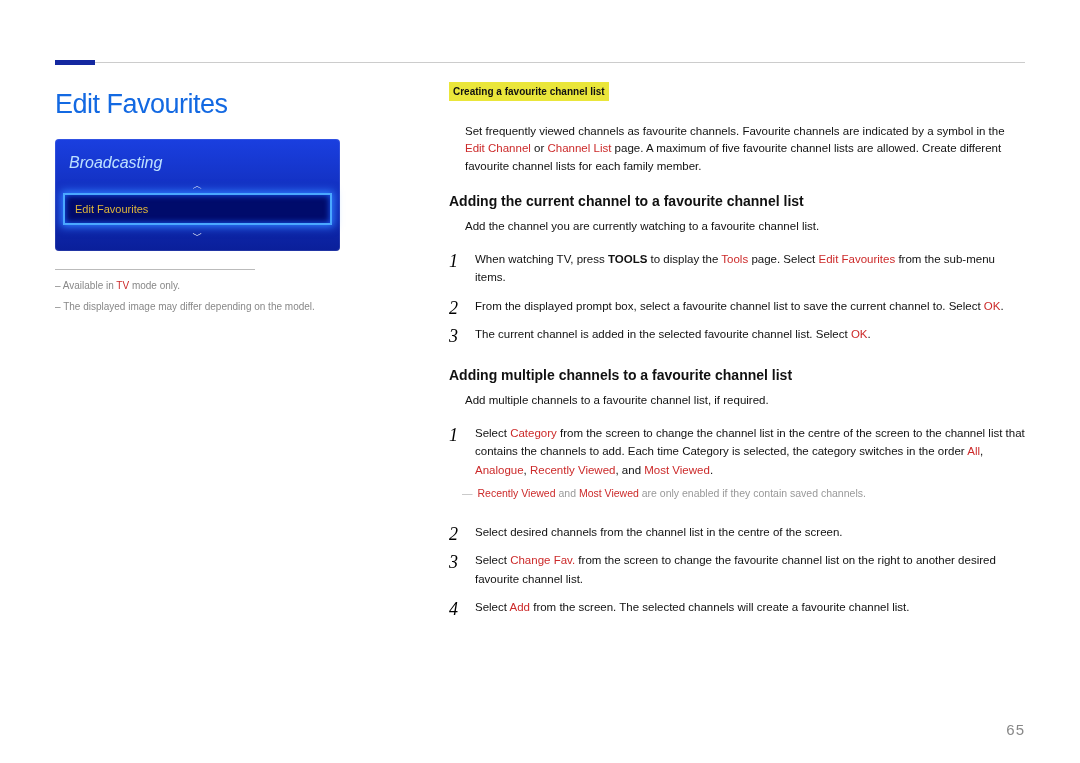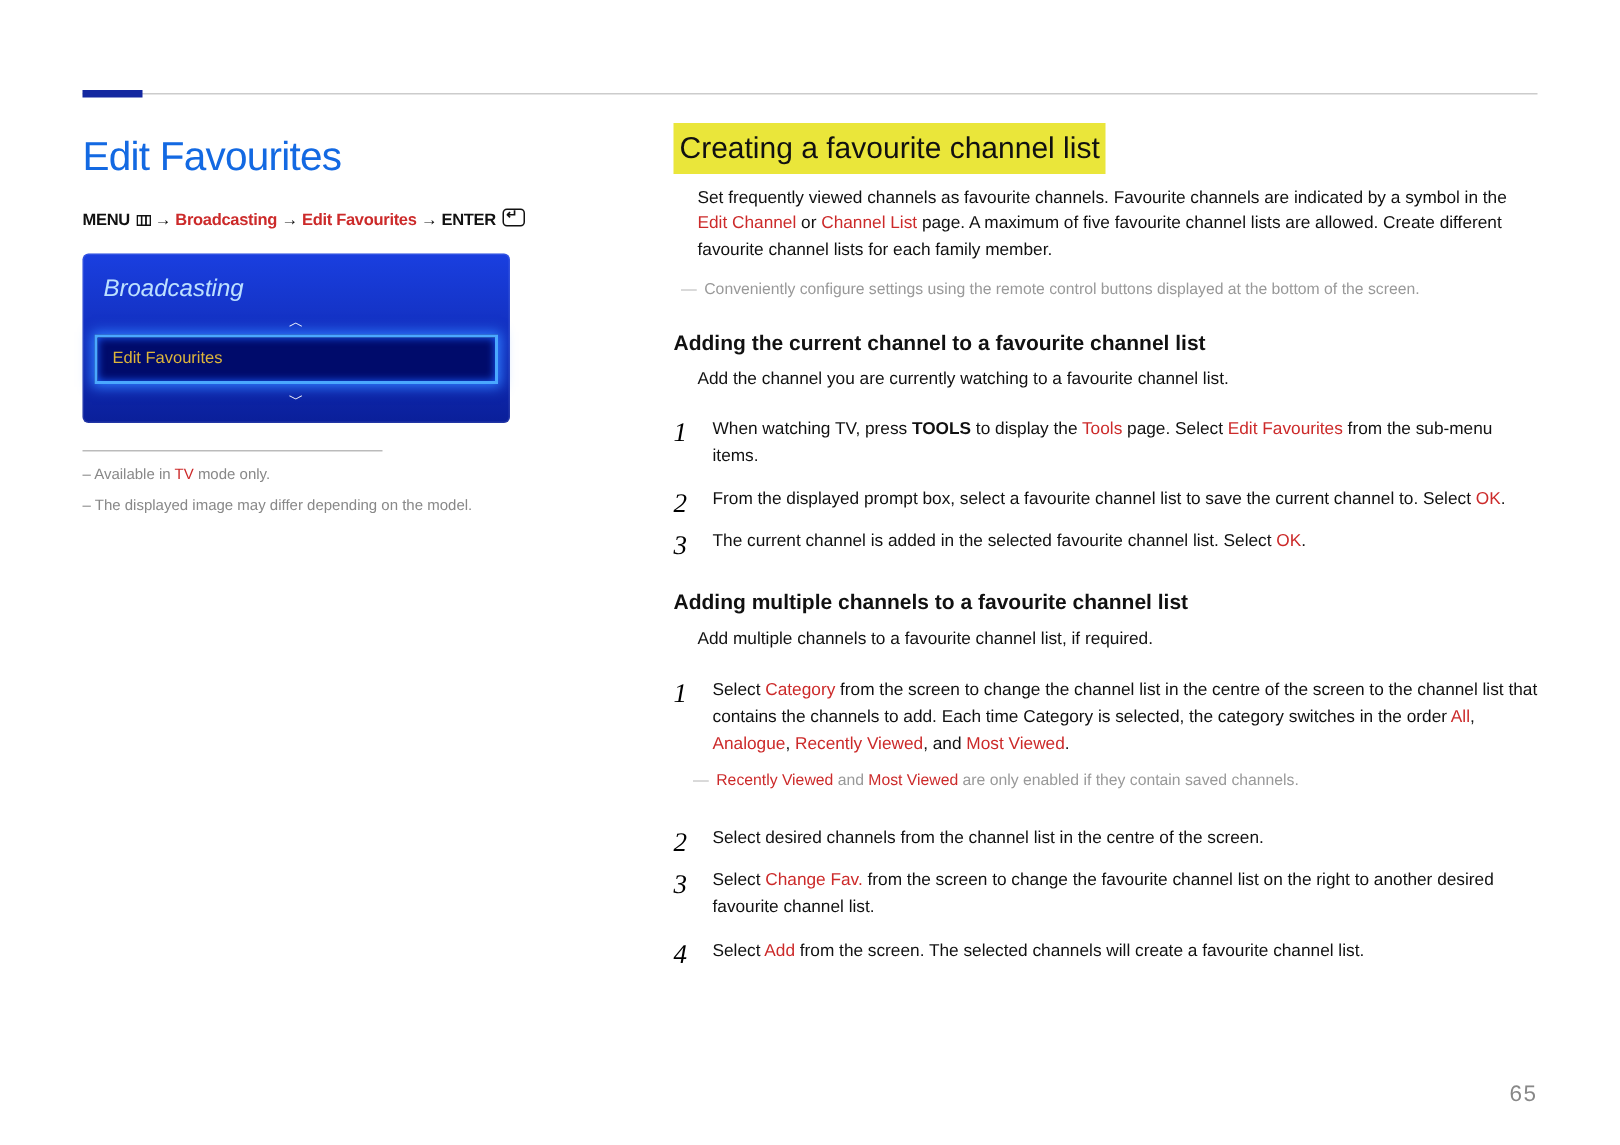--- a/index.html
+++ b/index.html
@@ -128,24 +128,24 @@
   .foot-note {
     font-size: 10px;
     color: #888;
     margin: 6px 0;
   }
   .foot-note .accent { color: #cc2a2a; }
   
   .hl-head {
     display: inline-block;
     background: #eae63a;
-    font-size: 20px;
-    font-weight: 400;
+    font-size: 10px;
+    font-weight: 700;
     padding: 2px 4px;
-    margin: 4px 0 4px 0;
+    margin: 4px 0 18px 0;
   }
   .para { margin: 4px 0 10px 16px; }
   .accent { color: #cc2a2a; }
   .dash-note {
     color: #999;
     font-size: 10.5px;
     margin: 4px 0 14px 0;
     padding-left: 18px;
     text-indent: -13px;
   }
@@ -197,51 +197,39 @@
 <body>
 
 <div class="page">
   <div class="top-mark"></div>
 
   <div class="cols">
 
     <div class="col-left">
       <div class="h1">Edit Favourites</div>
 
-      <div class="path">
-        <span>MENU</span>
-        <span class="menu-icon">▯▯▯</span>
-        <span>→</span>
-        <span class="accent">Broadcasting</span>
-        <span>→</span>
-        <span class="accent">Edit Favourites</span>
-        <span>→</span>
-        <span>ENTER</span>
-        <span class="enter-icon"></span>
-      </div>
 
       <div class="screen">
         <div class="screen-title">Broadcasting</div>
         <div class="chev up">︿</div>
         <div class="screen-row">Edit Favourites</div>
         <div class="chev down">﹀</div>
       </div>
 
       <div class="foot-rule"></div>
       <div class="foot-note">– <span>Available in </span><span class="accent">TV</span><span> mode only.</span></div>
       <div class="foot-note">– <span>The displayed image may differ depending on the model.</span></div>
     </div>
 
     <div class="col-right">
       <div class="hl-head">Creating a favourite channel list</div>
 
       <div class="para">
         <span>Set frequently viewed channels as favourite channels. Favourite channels are indicated by a symbol in the </span><span class="accent">Edit Channel</span><span> or </span><span class="accent">Channel List</span><span> page. A maximum of five favourite channel lists are allowed. Create different favourite channel lists for each family member.</span>
       </div>
-      <div class="dash-note">Conveniently configure settings using the remote control buttons displayed at the bottom of the screen.</div>
 
       <div class="subhead">Adding the current channel to a favourite channel list</div>
       <div class="para">Add the channel you are currently watching to a favourite channel list.</div>
       <ol class="num">
         <li>
           <span>When watching TV, press </span><b>TOOLS</b><span> to display the </span><span class="accent">Tools</span><span> page. Select </span><span class="accent">Edit Favourites</span><span> from the sub-menu items.</span>
         </li>
         <li>
           <span>From the displayed prompt box, select a favourite channel list to save the current channel to. Select </span><span class="accent">OK</span><span>.</span>
         </li>

